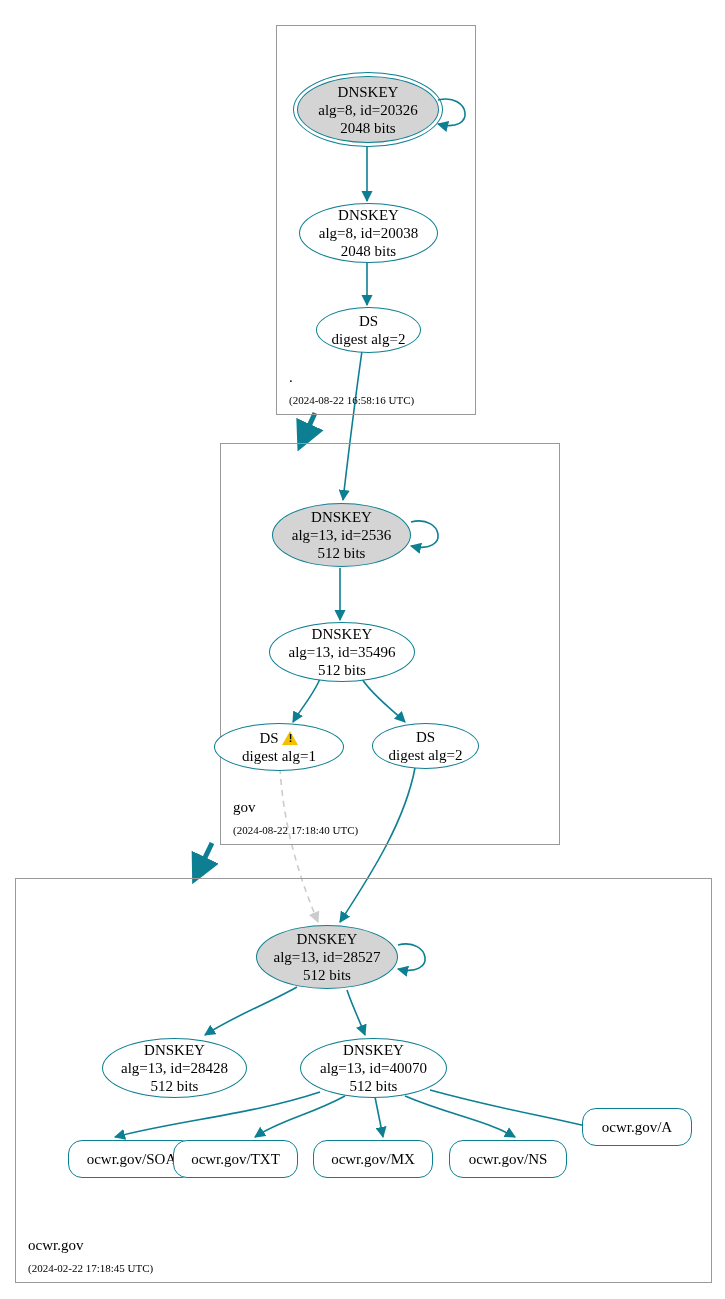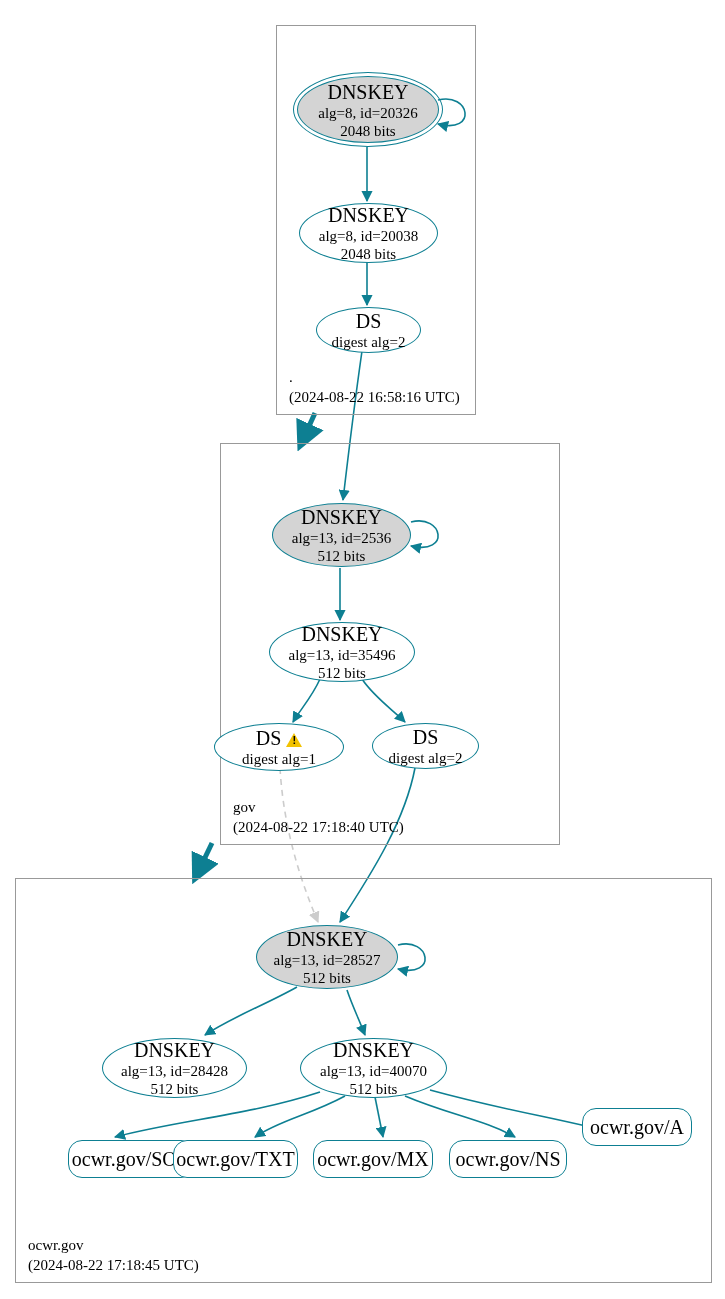--- a/index.html
+++ b/index.html
@@ -19,21 +19,21 @@
     position: absolute;
     left: 12px;
     bottom: 28px;
     font-size: 15px;
     color: #000;
   }
   .zone-time {
     position: absolute;
     left: 12px;
     bottom: 8px;
-    font-size: 15px;
+    font-size: 11px;
     color: #000;
   }
   .node {
     position: absolute;
     border: 1.6px solid #0d7f92;
     background: #fff;
     text-align: center;
     color: #000;
     display: flex;
     flex-direction: column;
@@ -51,21 +51,21 @@
     position: absolute;
     inset: -5px;
     border: 1.6px solid #0d7f92;
     border-radius: 50%;
     pointer-events: none;
   }
   .node-rect {
     border-radius: 14px;
   }
   .t-main {
-    font-size: 20px;
+    font-size: 15px;
   }
   .t-sub {
     font-size: 15px;
   }
   svg.edges {
     position: absolute;
     left: 0; top: 0;
     width: 725px; height: 1299px;
     pointer-events: none;
   }
@@ -203,21 +203,21 @@
   </div>
   <div class="t-sub">digest alg=1</div>
 </div>
 <div class="node node-ellipse" style="left:372px; top:723px; width:105px; height:44px;">
   <div class="t-main">DS</div>
   <div class="t-sub">digest alg=2</div>
 </div>
 
 <div class="zone-box" style="left:15px; top:878px; width:697px; height:405px;">
   <div class="zone-label">ocwr.gov</div>
-  <div class="zone-time">(2024-08-22 17:18:45 UTC)</div>
+  <div class="zone-time">(2024-02-22 17:18:45 UTC)</div>
 </div>
 <div class="node node-ellipse filled" style="left:256px; top:925px; width:140px; height:62px;">
   <div class="t-main">DNSKEY</div>
   <div class="t-sub">alg=13, id=28527</div>
   <div class="t-sub">512 bits</div>
 </div>
 <div class="node node-ellipse" style="left:102px; top:1038px; width:143px; height:58px;">
   <div class="t-main">DNSKEY</div>
   <div class="t-sub">alg=13, id=28428</div>
   <div class="t-sub">512 bits</div>

